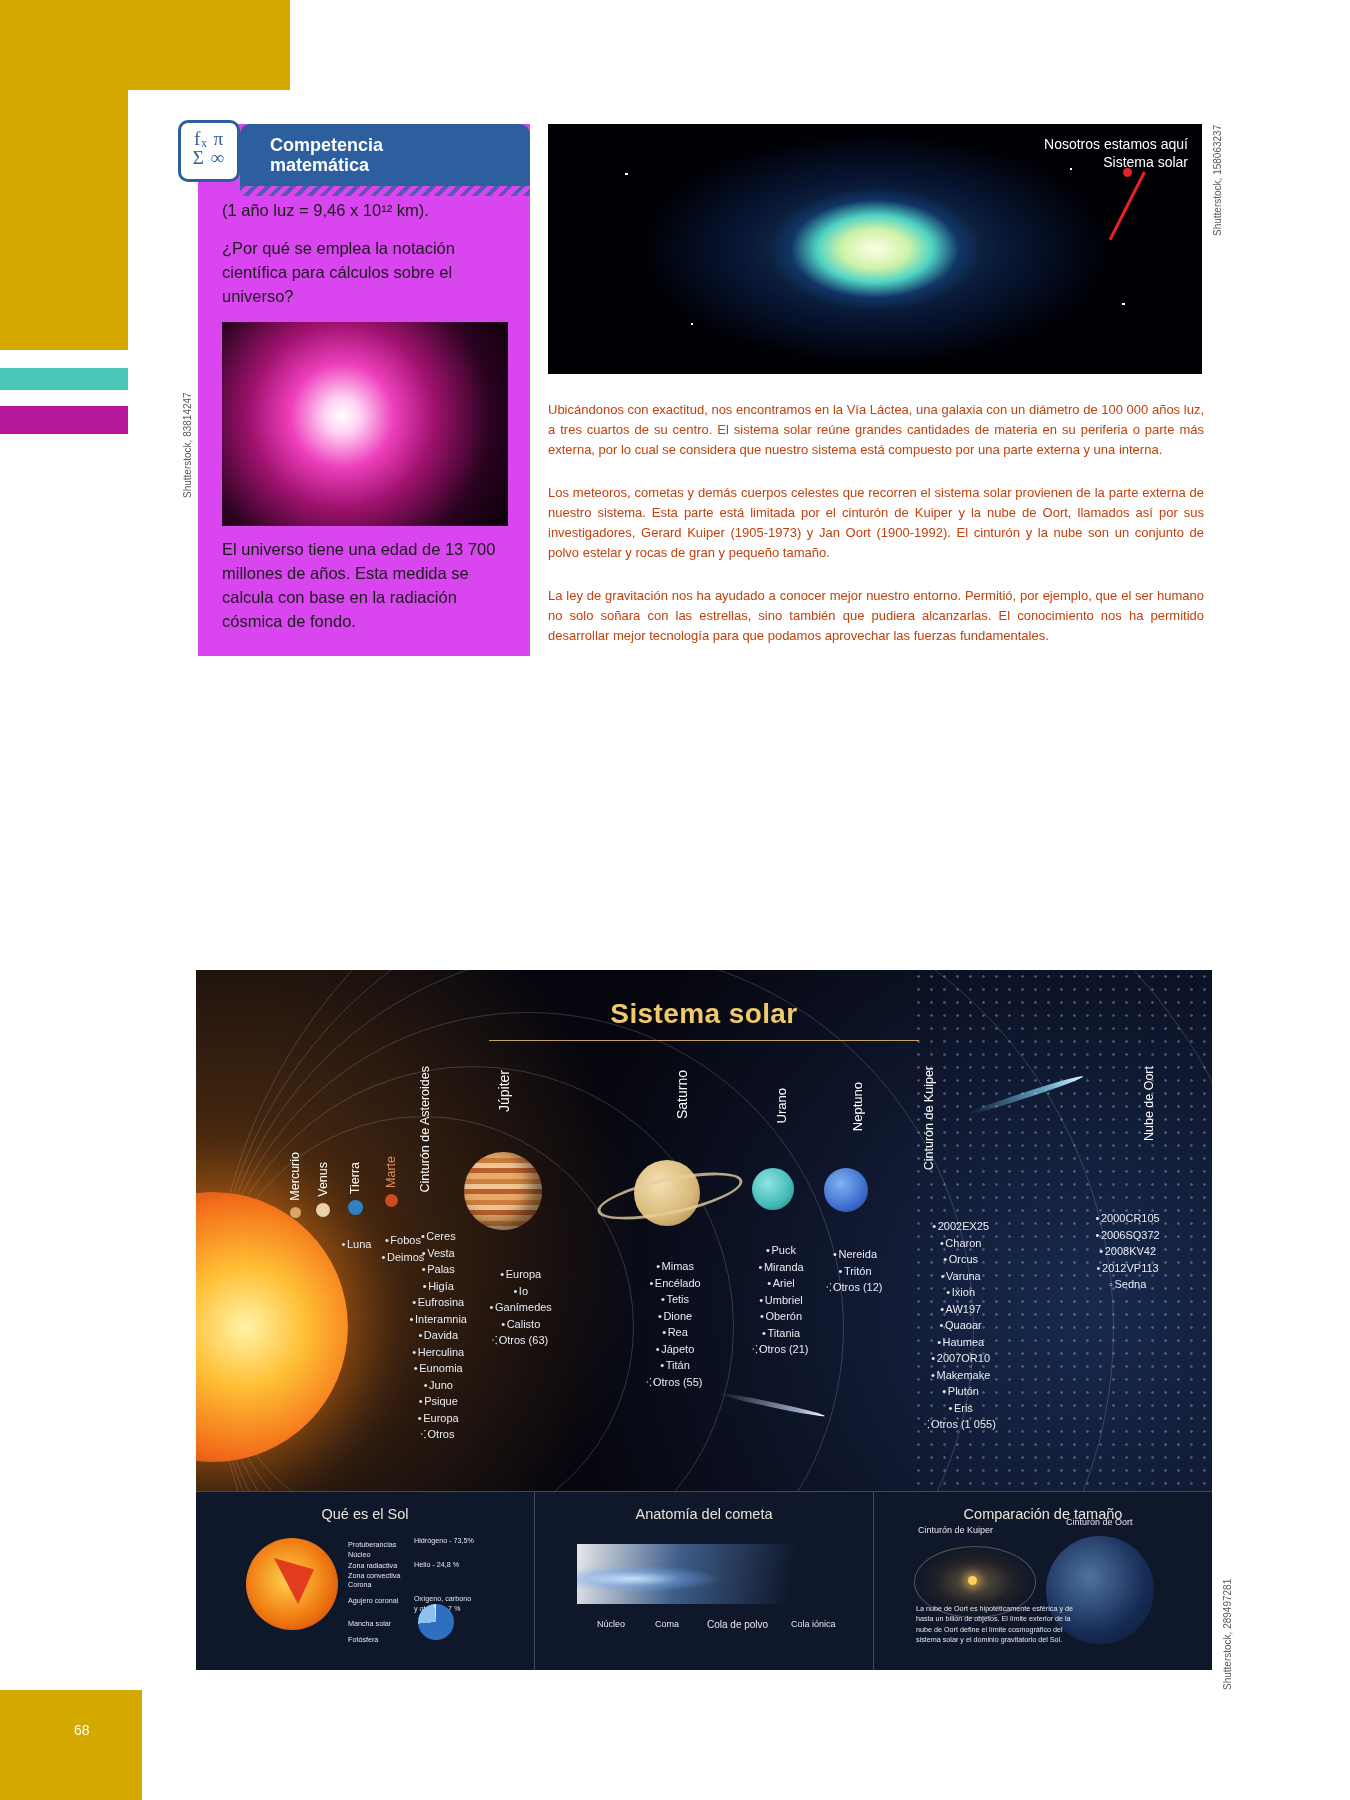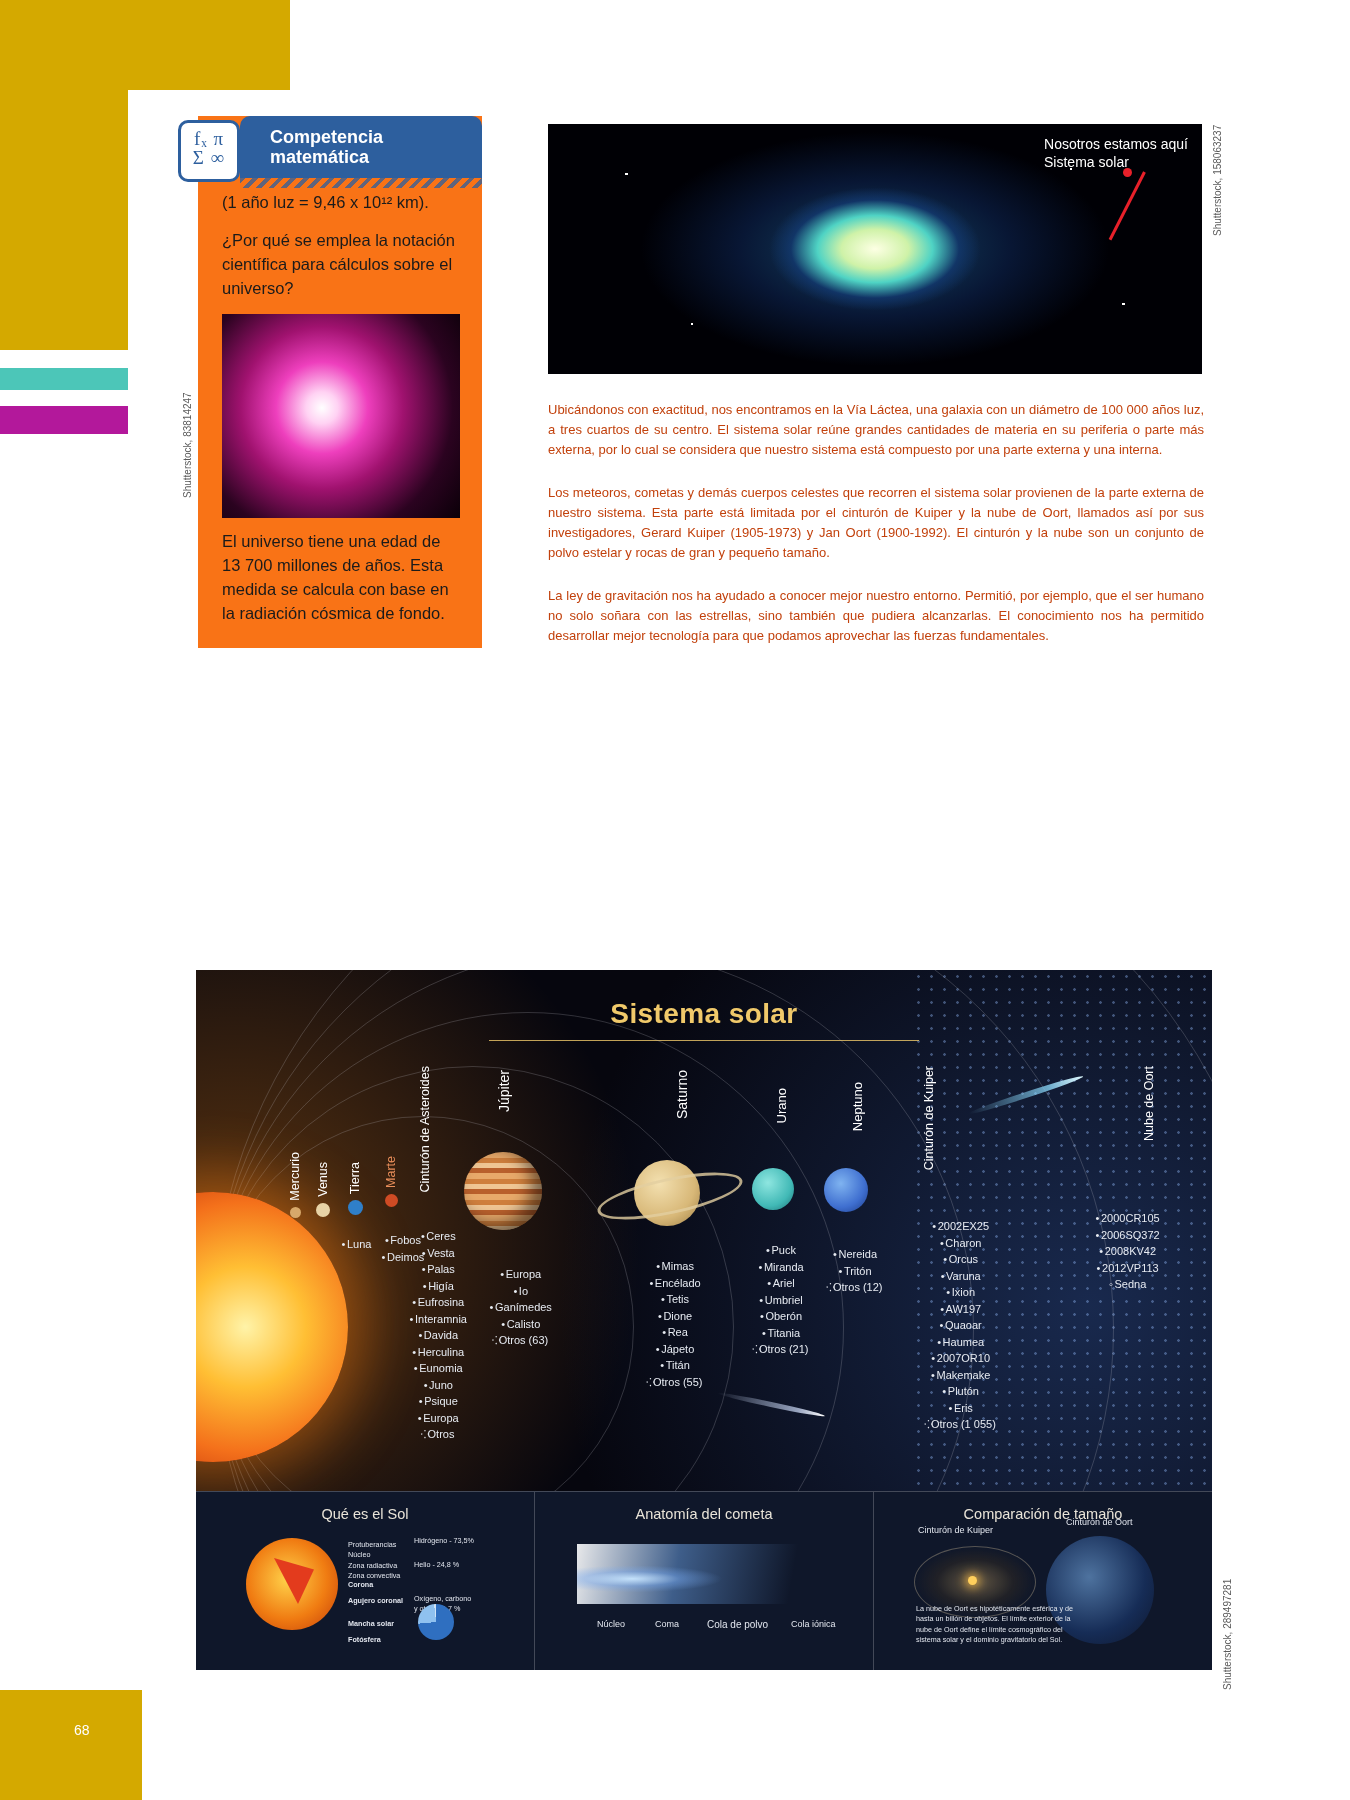--- a/index.html
+++ b/index.html
@@ -51,23 +51,23 @@
     left: 74px; bottom: 62px;
     color: #ffffff;
     font-size: 14px;
     font-family: "Liberation Sans", sans-serif;
     text-align: right;
   }
 
   
   .side-box {
     position: absolute;
-    left: 198px; top: 116px;
-    width: 284px;
-    background: #f97316;
+    left: 198px; top: 124px;
+    width: 332px;
+    background: #d946ef;
     padding: 0 0 22px 0;
   }
   .side-head {
     position: relative;
     height: 62px;
     background: #2d5f9e;
     border-radius: 10px 10px 0 0;
     margin-left: 42px;
     display: flex;
     align-items: center;
@@ -151,21 +151,21 @@
       radial-gradient(ellipse 2px 2px at 88% 72%, #fff 0 60%, rgba(0,0,0,0) 61%),
       radial-gradient(ellipse 1.5px 1.5px at 22% 80%, #fff 0 60%, rgba(0,0,0,0) 61%),
       #000005;
     overflow: hidden;
   }
   .galaxy-label {
     position: absolute;
     right: 14px; top: 12px;
     color: #ffffff;
     font-size: 14px;
-    text-align: left;
+    text-align: right;
     line-height: 1.25;
   }
   .galaxy-pointer {
     position: absolute;
     right: 56px; top: 48px;
     width: 3px; height: 76px;
     background: #e8202a;
     transform: rotate(27deg);
     transform-origin: top center;
   }
@@ -512,21 +512,21 @@
     <div class="panel">
       <div class="panel-title">Qué es el Sol</div>
       <div style="position:absolute;left:50px;top:46px;width:92px;height:92px;border-radius:50%;background:radial-gradient(circle at 45% 45%,#ffd24a,#f07c12 55%,#c23a08 100%);"></div>
       <div style="position:absolute;left:78px;top:66px;width:40px;height:46px;background:#e33b1d;clip-path:polygon(0 0,100% 25%,60% 100%);"></div>
       <div class="panel-note" style="left:152px;top:48px;">
         <div>Protuberancias</div>
         <div>Núcleo</div>
         <div>Zona radiactiva</div>
         <div>Zona convectiva</div>
       </div>
-      <div class="panel-note" style="left:152px;top:88px;font-weight:bold;">
+      <div class="panel-note" style="left:152px;top:88px;">
         <div>Corona</div>
         <div style="margin-top:6px">Agujero coronal</div>
         <div style="margin-top:12px">Mancha solar</div>
         <div style="margin-top:6px">Fotósfera</div>
       </div>
       <div class="panel-note" style="left:218px;top:44px;">
         <div>Hidrógeno - 73,5%</div>
         <div style="margin-top:14px">Helio - 24,8 %</div>
         <div style="margin-top:23px;width:62px">Oxígeno, carbono y otros - 1,7 %</div>
       </div>

